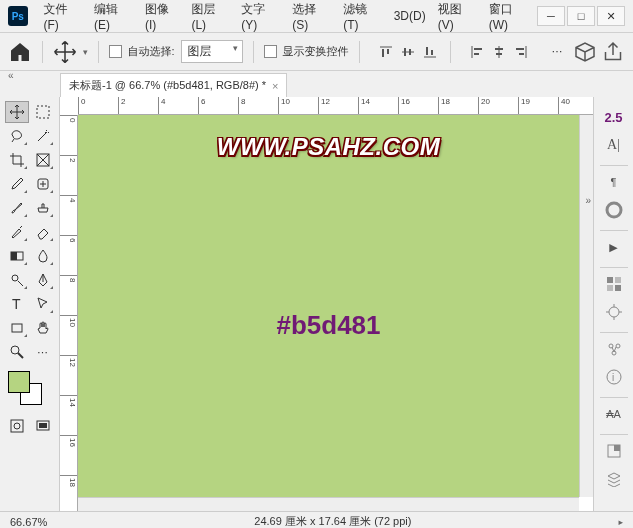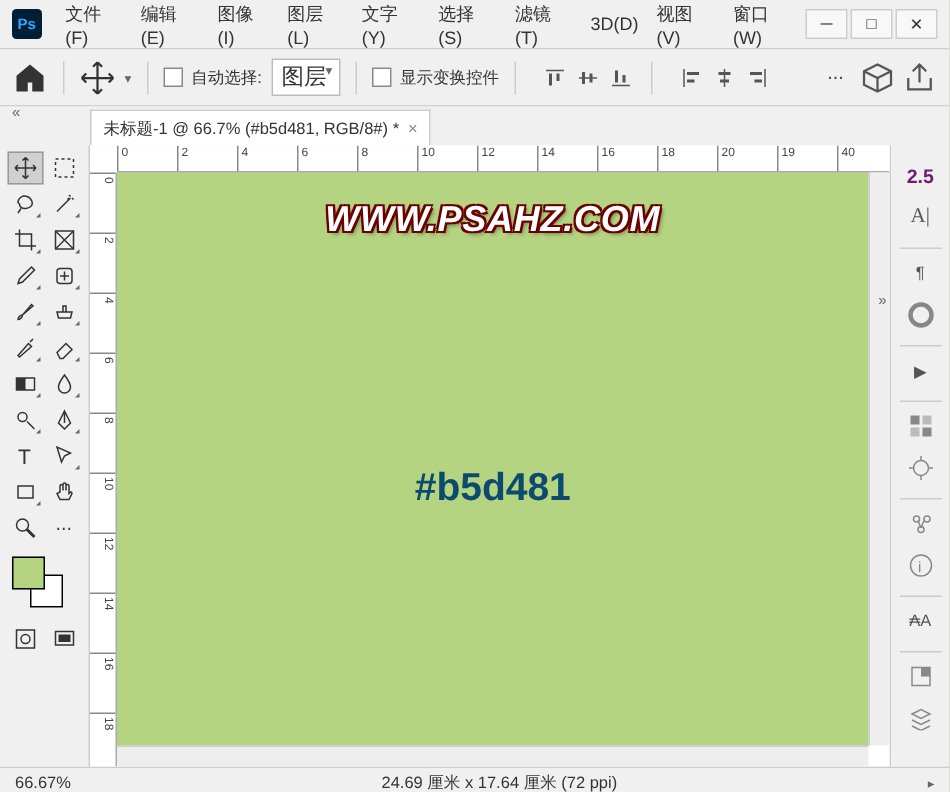--- a/index.html
+++ b/index.html
@@ -9,21 +9,21 @@
 .ps-logo { width: 20px; height: 20px; background: #001e36; color: #31a8ff; display: flex; align-items: center; justify-content: center; font-weight: bold; font-size: 10px; border-radius: 3px; margin-right: 10px; }
 .menu-item { padding: 4px 6px; cursor: pointer; font-size: 12px; }
 .win-controls { margin-left: auto; display: flex; gap: 2px; }
 .win-btn { width: 28px; height: 20px; display: flex; align-items: center; justify-content: center; border: 1px solid #ccc; background: #f8f8f8; cursor: pointer; }
 
 .optbar { height: 38px; background: #f0f0f0; display: flex; align-items: center; padding: 0 8px; border-bottom: 1px solid #d0d0d0; gap: 6px; }
 .home-btn { width: 24px; height: 24px; display: flex; align-items: center; justify-content: center; }
 .divider { width: 1px; height: 22px; background: #ccc; margin: 0 4px; }
 .icon-btn { width: 24px; height: 24px; display: flex; align-items: center; justify-content: center; cursor: pointer; border-radius: 2px; }
 .checkbox { width: 13px; height: 13px; border: 1px solid #888; background: #fff; display: inline-block; }
-.dropdown { border: 1px solid #bbb; background: #fff; padding: 2px 8px 2px 6px; font-size: 15px; position: relative; text-align: center; }
+.dropdown { border: 1px solid #bbb; background: #fff; padding: 2px 30px 2px 6px; font-size: 12px; position: relative; text-align: center; }
 .dropdown::after { content: "▾"; position: absolute; right: 4px; top: 2px; font-size: 9px; color: #666; }
 .align-group { display: flex; gap: 2px; margin-left: 6px; }
 .align-btn { width: 20px; height: 18px; border: 1px solid transparent; display: flex; align-items: center; justify-content: center; }
 .align-svg { width: 14px; height: 14px; }
 .opt-right { margin-left: auto; display: flex; gap: 4px; }
 
 .tabbar { height: 26px; background: #f0f0f0; display: flex; align-items: flex-end; padding-left: 60px; }
 .expand-left { position: absolute; left: 8px; top: 70px; font-size: 10px; color: #666; }
 .doc-tab { background: #fff; border: 1px solid #ccc; border-bottom: none; padding: 4px 8px; font-size: 11px; display: flex; align-items: center; gap: 6px; }
 .tab-close { color: #888; cursor: pointer; }
@@ -45,21 +45,21 @@
 .ruler-h { position: absolute; top: 0; left: 18px; right: 0; height: 18px; background: #fff; border-bottom: 1px solid #aaa; font-size: 8px; display: flex; }
 .ruler-h span { flex: 0 0 40px; border-left: 1px solid #888; padding-left: 2px; color: #444; }
 .ruler-v { position: absolute; top: 18px; left: 0; bottom: 0; width: 18px; background: #fff; border-right: 1px solid #aaa; font-size: 8px; display: flex; flex-direction: column; }
 .ruler-v span { flex: 0 0 40px; border-top: 1px solid #888; writing-mode: vertical-rl; padding-top: 2px; color: #444; }
 .canvas-wrap { position: absolute; top: 18px; left: 18px; right: 14px; bottom: 14px; background: #939393; display: flex; flex-direction: row; }
 .gray-top { height: 28px; background: #939393; }
 .gray-bottom { height: 18px; background: #939393; }
 .canvas { flex: 1; background: #b5d481; position: relative; }
 .watermark { position: absolute; top: 18px; left: 50%; transform: translateX(-50%); font-size: 24px; font-weight: 900; font-style: italic; color: #fff; letter-spacing: 0.5px;
   text-shadow: -1.5px -1.5px 0 #6b0000, 1.5px -1.5px 0 #6b0000, -1.5px 1.5px 0 #6b0000, 1.5px 1.5px 0 #6b0000, 2px 2px 3px rgba(0,0,0,.4); }
-.hexlabel { position: absolute; top: 55%; left: 50%; transform: translate(-50%,-50%); font-size: 26px; font-weight: bold; color: #0c4a6e; }
+.hexlabel { position: absolute; top: 55%; left: 50%; transform: translate(-50%,-50%); font-size: 26px; font-weight: bold; color: #701a75; }
 .scroll-v { position: absolute; right: 0; top: 18px; bottom: 14px; width: 14px; background: #eee; border-left: 1px solid #ccc; }
 .scroll-h { position: absolute; left: 18px; right: 14px; bottom: 0; height: 14px; background: #eee; border-top: 1px solid #ccc; }
 
 .rightpanel { width: 40px; background: #f0f0f0; border-left: 1px solid #ccc; display: flex; flex-direction: column; align-items: center; padding-top: 8px; gap: 0; }
 .panel-icon { width: 28px; height: 24px; margin-bottom: 4px; display: flex; align-items: center; justify-content: center; cursor: pointer; color: #555; }
 .panel-icon.accent { color: #701a75; font-weight: bold; font-size: 13px; }
 .panel-sep { width: 28px; height: 1px; background: #ccc; margin: 4px 0; }
 .expand-right { position: absolute; right: 42px; top: 98px; font-size: 10px; color: #666; }
 
 .statusbar { height: 20px; background: #f0f0f0; border-top: 1px solid #ccc; display: flex; align-items: center; padding: 0 10px; font-size: 11px; gap: 10px; justify-content: space-between; }

